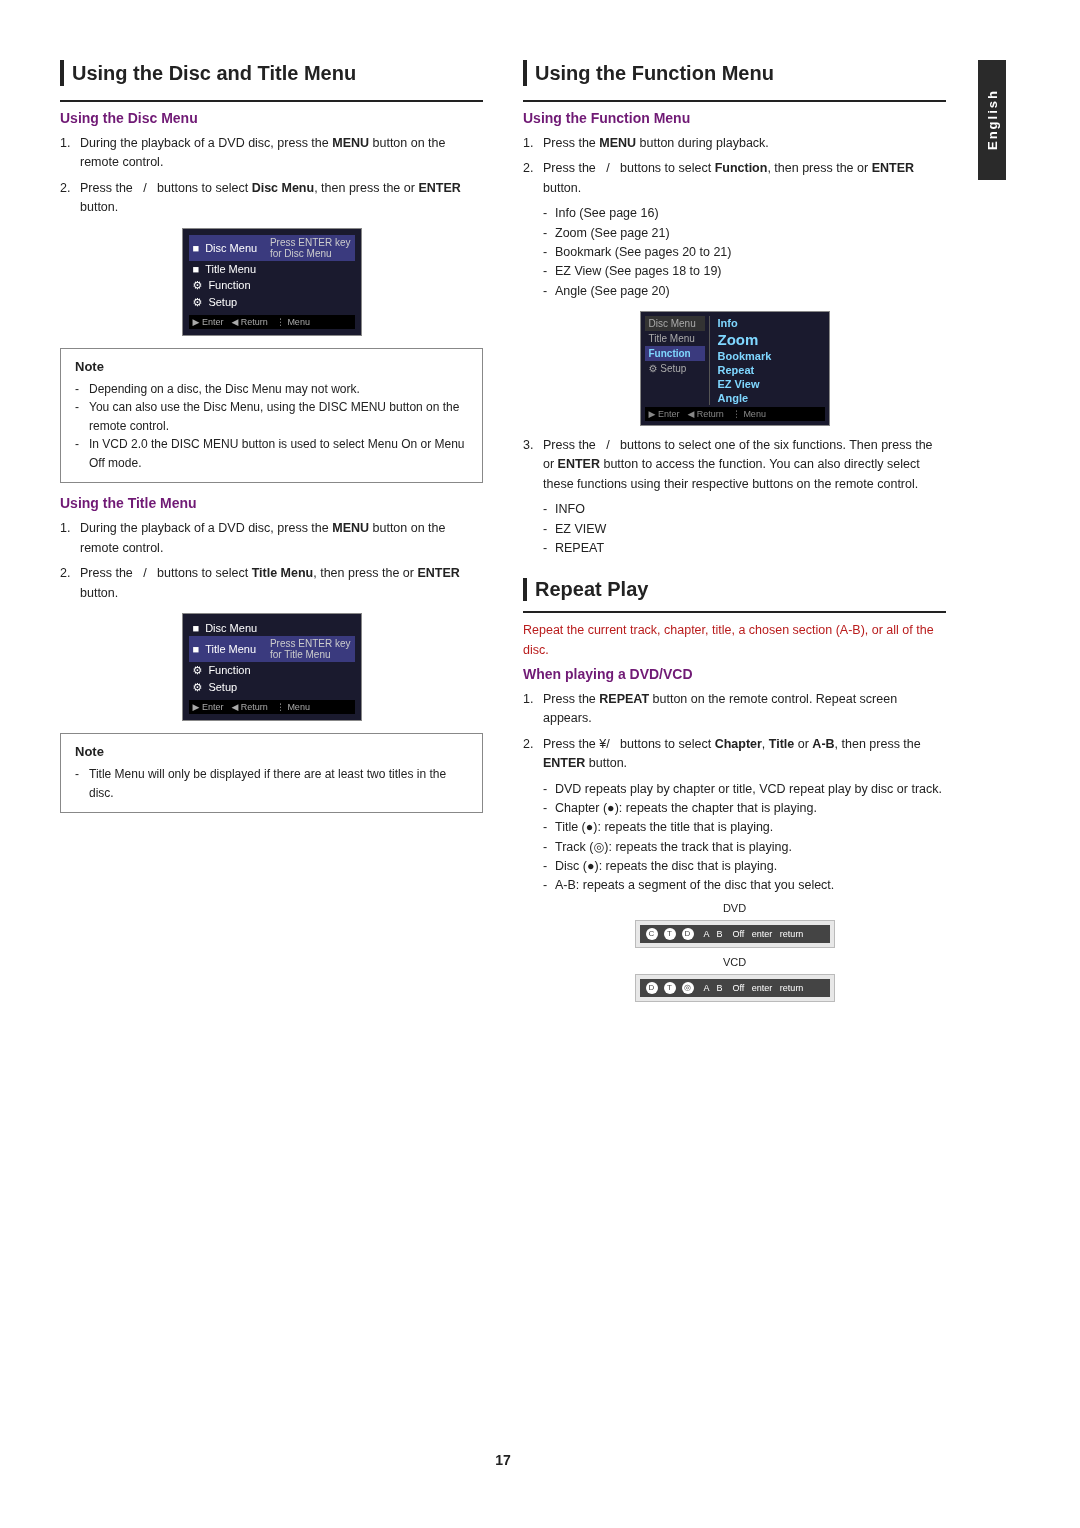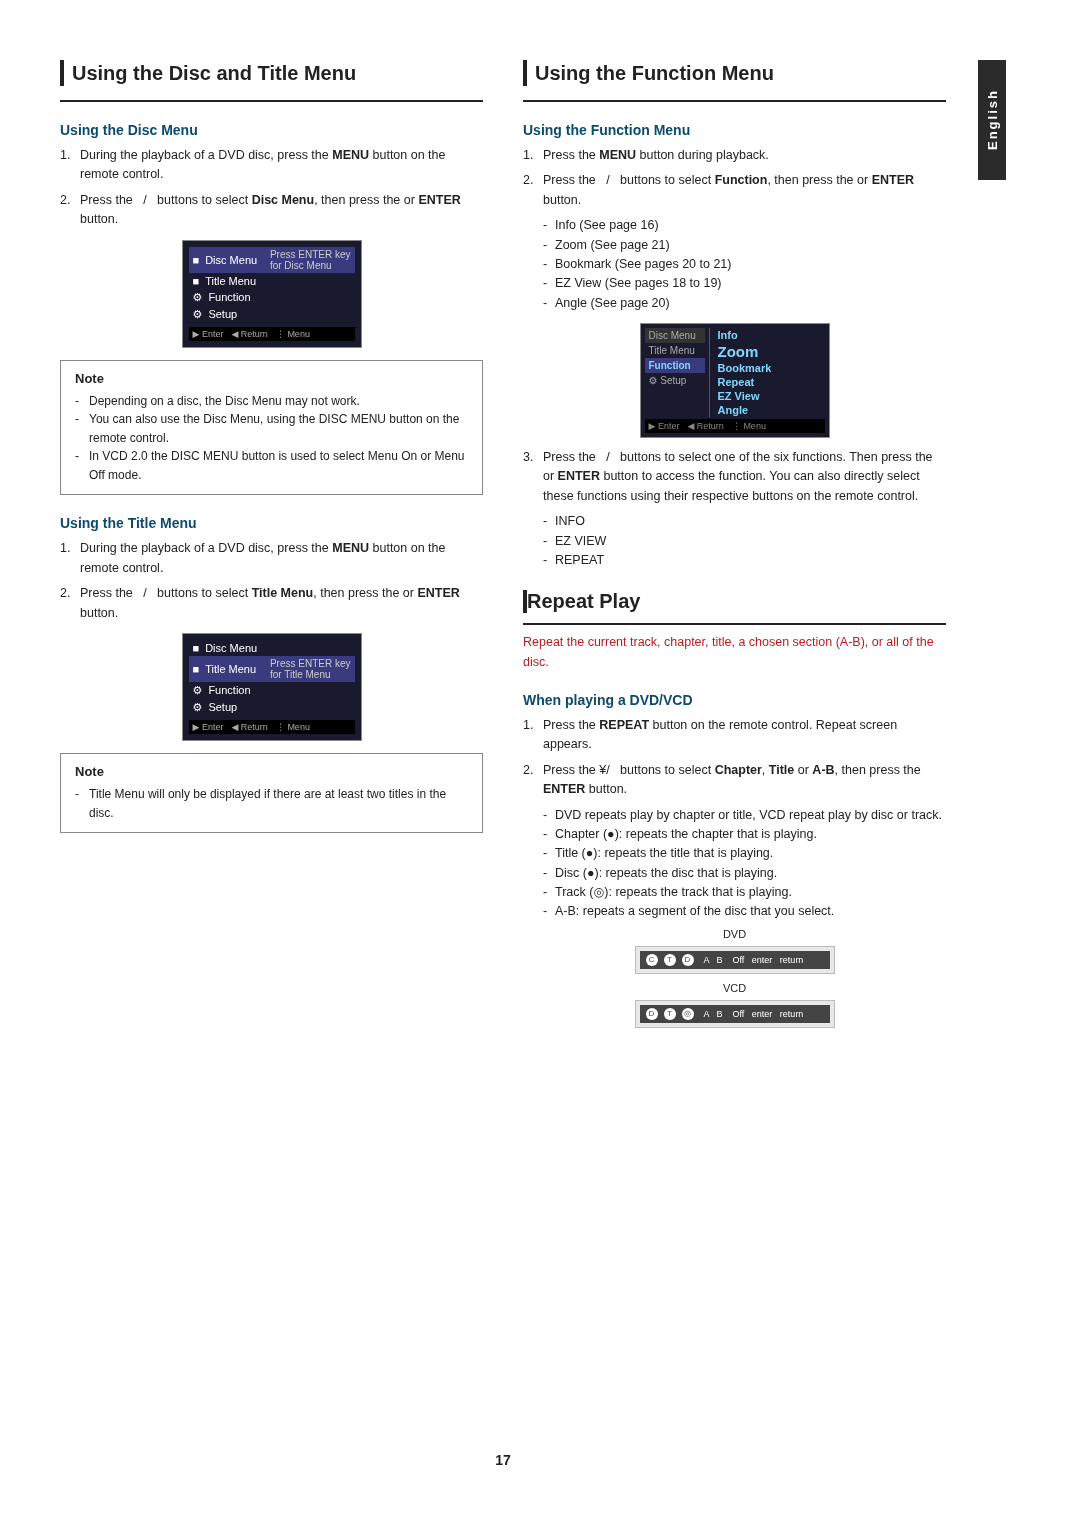--- a/index.html
+++ b/index.html
@@ -58,23 +58,23 @@
       font-weight: bold;
       color: #222;
       border-left: 4px solid #222;
       padding-left: 8px;
       margin-bottom: 14px;
       line-height: 1.3;
     }
     h2.sub-title {
       font-size: 14px;
       font-weight: bold;
-      color: #0c4a6e;
+      color: #701a75;
       margin-bottom: 8px;
-      margin-top: 20px;
+      margin-top: 0;
     }
     p.body-text {
       font-size: 12.5px;
       line-height: 1.55;
       margin-bottom: 6px;
       color: #b91c1c;
     }
     .numbered-item {
       font-size: 12.5px;
       line-height: 1.55;
@@ -223,20 +223,21 @@
       font-weight: bold;
     }
     .section-divider {
       border-top: 2px solid #222;
       margin-bottom: 8px;
     }
     .repeat-play-title {
       font-size: 20px;
       font-weight: bold;
       border-left: 4px solid #222;
+      padding-left: 8px;
       margin-bottom: 10px;
       margin-top: 20px;
     }
   </style>
 </head>
 <body>
 
 <div class="page-container">
   <div class="two-col">
 
@@ -403,22 +404,22 @@
       </div>
       <div class="numbered-item">
         <span class="num">2.</span>
         <span>Press the ¥/ &nbsp; buttons to select <span class="bold">Chapter</span>, <span class="bold">Title</span> or <span class="bold">A-B</span>, then press the <span class="bold">ENTER</span> button.</span>
       </div>
 
       <ul class="bullet-list">
         <li>DVD repeats play by chapter or title, VCD repeat play by disc or track.</li>
         <li>Chapter (●): repeats the chapter that is playing.</li>
         <li>Title (●): repeats the title that is playing.</li>
+        <li>Track (◎): repeats the track that is playing.</li>
         <li>Disc (●): repeats the disc that is playing.</li>
-        <li>Track (◎): repeats the track that is playing.</li>
         <li>A-B: repeats a segment of the disc that you select.</li>
       </ul>
 
       <div style="text-align:center; font-size:11px; margin-top:2px;">DVD</div>
       <div class="repeat-screen">
         <div class="rs-bar">
           <span class="rs-circle">C</span>
           <span class="rs-circle">T</span>
           <span class="rs-circle">D</span>
           <span style="font-size:9px; margin-left:4px;">A &nbsp; B &nbsp;&nbsp; Off &nbsp; enter &nbsp; return</span>

